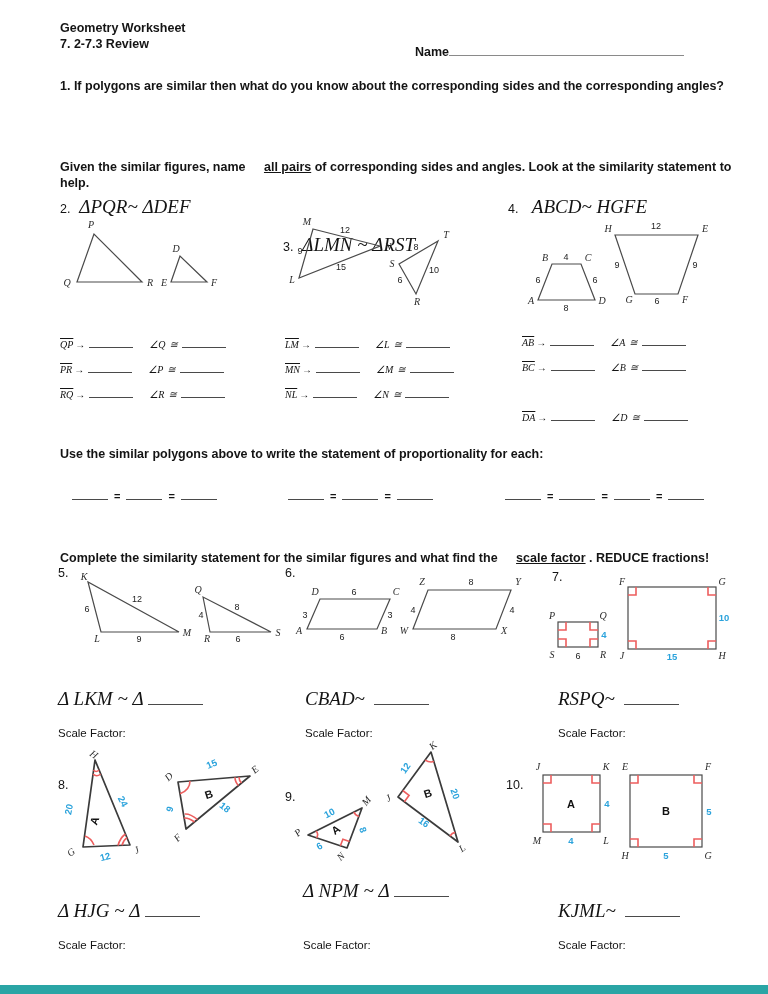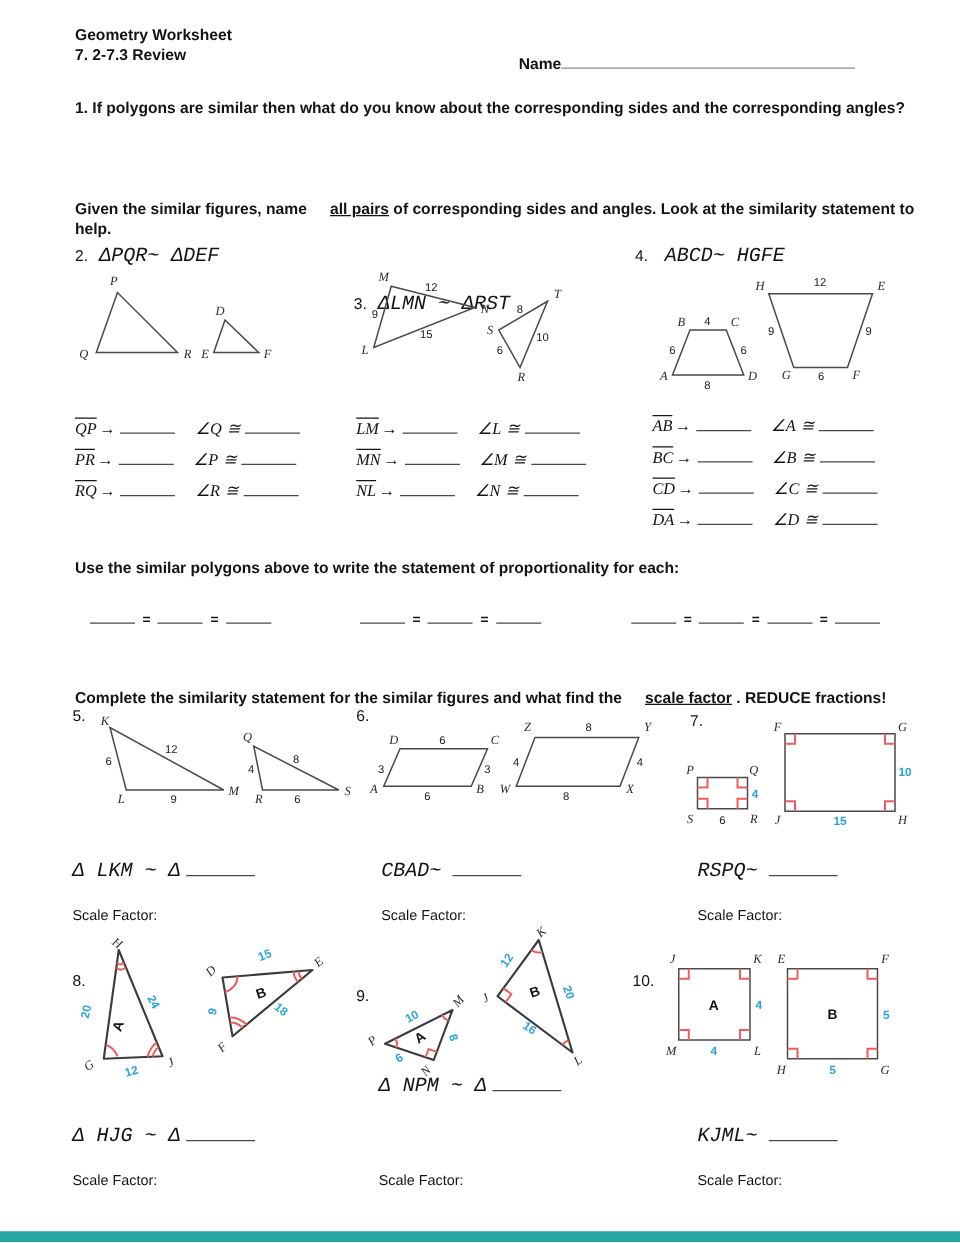--- a/index.html
+++ b/index.html
@@ -1,21 +1,21 @@
 <!DOCTYPE html>
 <html><head>
 <meta charset="utf-8">
 <style>
   html,body{margin:0;padding:0;background:#fff;}
   #page{position:relative;width:768px;height:994px;background:#ffffff;overflow:hidden;
         font-family:"Liberation Sans",sans-serif;color:#141414;}
   .abs{position:absolute;}
   .b{font-weight:bold;font-size:12.5px;line-height:1.3;}
-  .math{font-family:"Liberation Serif",serif;font-style:italic;font-size:13px;}
-  .stmt{font-family:Liberation Mono, monospace;font-style:italic;font-size:16px;}
+  .math{font-family:"Liberation Serif",serif;font-style:italic;font-size:10px;}
+  .stmt{font-family:Liberation Serif, serif;font-style:italic;font-size:19px;}
   .num{font-size:12.5px;font-style:normal;font-family:"Liberation Sans",sans-serif;}
   .ovl{text-decoration:overline;}
   .ul{text-decoration:underline;margin-left:15px;}
   .blank{display:inline-block;border-bottom:1px solid #4a4a4a;height:12px;vertical-align:baseline;}
   .w44{width:44px;} .w55{width:55px;} .w36{width:36px;} .w235{width:235px;border-bottom:1.4px solid #8a8a8a;}
   .arw{margin:0 4px 0 2px;font-style:normal;}
   .cng{margin:0 4px;}
   .agap{display:inline-block;width:16px;}
   .eq{margin:0 6px;font-weight:bold;font-size:11px;}
   .scale{font-size:11.5px;}
@@ -108,21 +108,20 @@
   <div class="abs" style="left:60px;top:334px;"><span class="math ovl">QP</span><span class="math arw">→</span><span class="blank w44"></span><span class="agap"></span><span class="math">∠</span><span class="math">Q</span><span class="math cng">≅</span><span class="blank w44"></span></div>
   <div class="abs" style="left:60px;top:359px;"><span class="math ovl">PR</span><span class="math arw">→</span><span class="blank w44"></span><span class="agap"></span><span class="math">∠</span><span class="math">P</span><span class="math cng">≅</span><span class="blank w44"></span></div>
   <div class="abs" style="left:60px;top:384px;"><span class="math ovl">RQ</span><span class="math arw">→</span><span class="blank w44"></span><span class="agap"></span><span class="math">∠</span><span class="math">R</span><span class="math cng">≅</span><span class="blank w44"></span></div>
 
   <div class="abs" style="left:285px;top:334px;"><span class="math ovl">LM</span><span class="math arw">→</span><span class="blank w44"></span><span class="agap"></span><span class="math">∠</span><span class="math">L</span><span class="math cng">≅</span><span class="blank w44"></span></div>
   <div class="abs" style="left:285px;top:359px;"><span class="math ovl">MN</span><span class="math arw">→</span><span class="blank w44"></span><span class="agap"></span><span class="math">∠</span><span class="math">M</span><span class="math cng">≅</span><span class="blank w44"></span></div>
   <div class="abs" style="left:285px;top:384px;"><span class="math ovl">NL</span><span class="math arw">→</span><span class="blank w44"></span><span class="agap"></span><span class="math">∠</span><span class="math">N</span><span class="math cng">≅</span><span class="blank w44"></span></div>
 
   <div class="abs" style="left:522px;top:332px;"><span class="math ovl">AB</span><span class="math arw">→</span><span class="blank w44"></span><span class="agap"></span><span class="math">∠</span><span class="math">A</span><span class="math cng">≅</span><span class="blank w44"></span></div>
   <div class="abs" style="left:522px;top:357px;"><span class="math ovl">BC</span><span class="math arw">→</span><span class="blank w44"></span><span class="agap"></span><span class="math">∠</span><span class="math">B</span><span class="math cng">≅</span><span class="blank w44"></span></div>
-  <div class="abs" style="left:522px;top:382px;"><span class="math ovl">CD</span><span class="math arw">→</span><span class="blank w44"></span><span class="agap"></span><span class="math">∠</span><span class="math">C</span><span class="math cng">≅</span><span class="blank w44"></span></div>
   <div class="abs" style="left:522px;top:407px;"><span class="math ovl">DA</span><span class="math arw">→</span><span class="blank w44"></span><span class="agap"></span><span class="math">∠</span><span class="math">D</span><span class="math cng">≅</span><span class="blank w44"></span></div>
 
   <div class="abs b" style="left:60px;top:446px;width:700px;">Use the similar polygons above to write the statement of proportionality for each:</div>
   <div class="abs" style="left:72px;top:486px;"><span class="blank w36"></span><span class="eq">=</span><span class="blank w36"></span><span class="eq">=</span><span class="blank w36"></span></div>
   <div class="abs" style="left:288px;top:486px;"><span class="blank w36"></span><span class="eq">=</span><span class="blank w36"></span><span class="eq">=</span><span class="blank w36"></span></div>
   <div class="abs" style="left:505px;top:486px;"><span class="blank w36"></span><span class="eq">=</span><span class="blank w36"></span><span class="eq">=</span><span class="blank w36"></span><span class="eq">=</span><span class="blank w36"></span></div>
 
   <div class="abs b" style="left:60px;top:550px;width:705px;">
     <span>Complete the similarity statement for the similar figures and what find the </span><span class="ul">scale factor</span><span> .  REDUCE fractions!</span>
   </div>
@@ -280,20 +279,20 @@
     <text x="120" y="12" text-anchor="middle">E</text>
     <text x="203" y="12" text-anchor="middle">F</text>
     <text x="120" y="101" text-anchor="middle">H</text>
     <text x="203" y="101" text-anchor="middle">G</text>
     <text class="cy" x="204" y="57" text-anchor="middle">5</text>
     <text class="cy" x="161" y="101" text-anchor="middle">5</text>
     <text class="big" x="161" y="57" text-anchor="middle">B</text>
   </svg>
 
   <div class="abs" style="left:58px;top:900px;"><span class="stmt">Δ HJG ~ Δ</span>&nbsp;<span class="blank w55"></span></div>
-  <div class="abs" style="left:303px;top:860px;text-align:right;"><span class="stmt">Δ NPM ~ Δ</span>&nbsp;<span class="blank w55"></span></div>
+  <div class="abs" style="left:303px;top:880px;text-align:right;"><span class="stmt">Δ NPM ~ Δ</span>&nbsp;<span class="blank w55"></span></div>
   <div class="abs" style="left:558px;top:900px;"><span class="stmt">KJML~</span>&nbsp;&nbsp;<span class="blank w55"></span></div>
   <div class="abs scale" style="left:58px;top:939px;">Scale Factor:</div>
   <div class="abs scale" style="left:303px;top:939px;">Scale Factor:</div>
   <div class="abs scale" style="left:558px;top:939px;">Scale Factor:</div>
 
   <div id="tealbar"></div>
 </div>
 
 </body></html>

